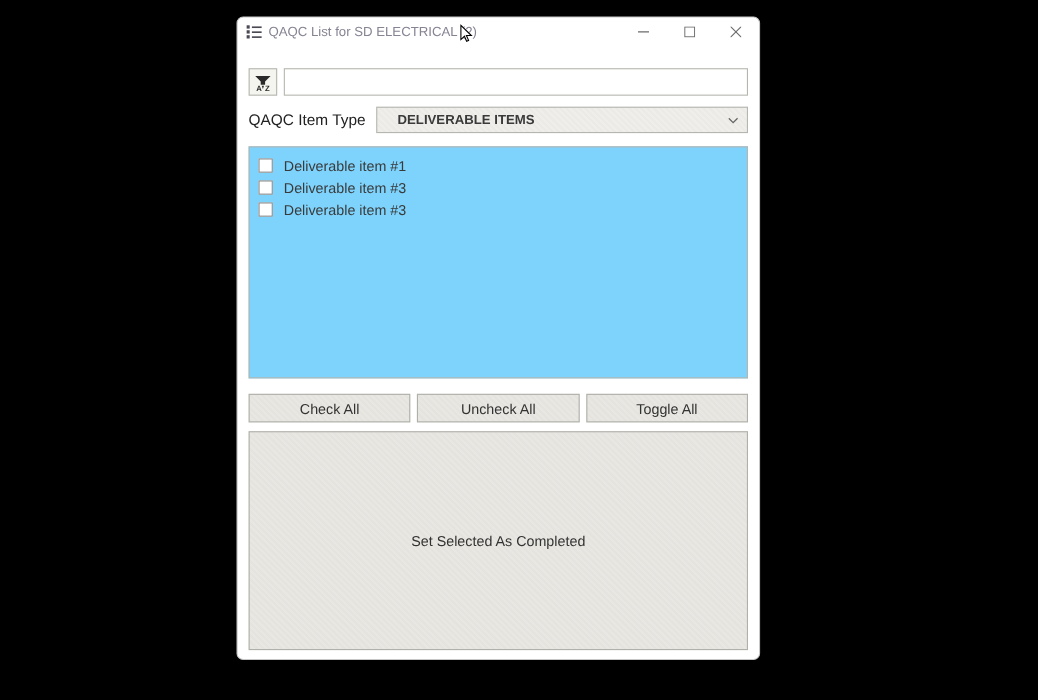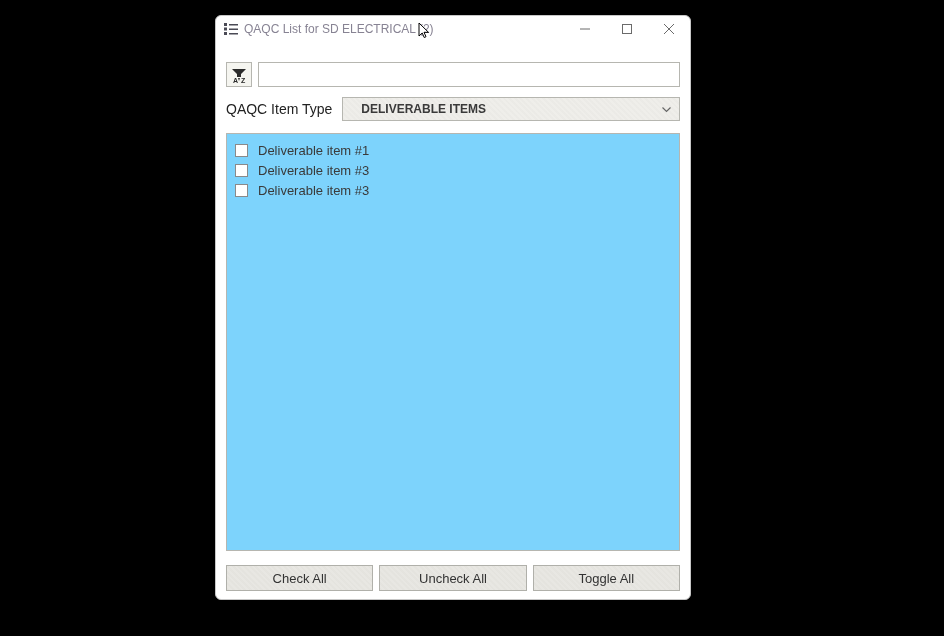--- a/index.html
+++ b/index.html
@@ -251,15 +251,18 @@
         <span>Check All</span>
       </div>
       <div class="btn">
         <span>Uncheck All</span>
       </div>
       <div class="btn">
         <span>Toggle All</span>
       </div>
     </div>
 
+    <div class="btn wide">
+      <span>Set Selected As Completed</span>
+    </div>
 
   </div>
 </div>
 
 </body></html>

